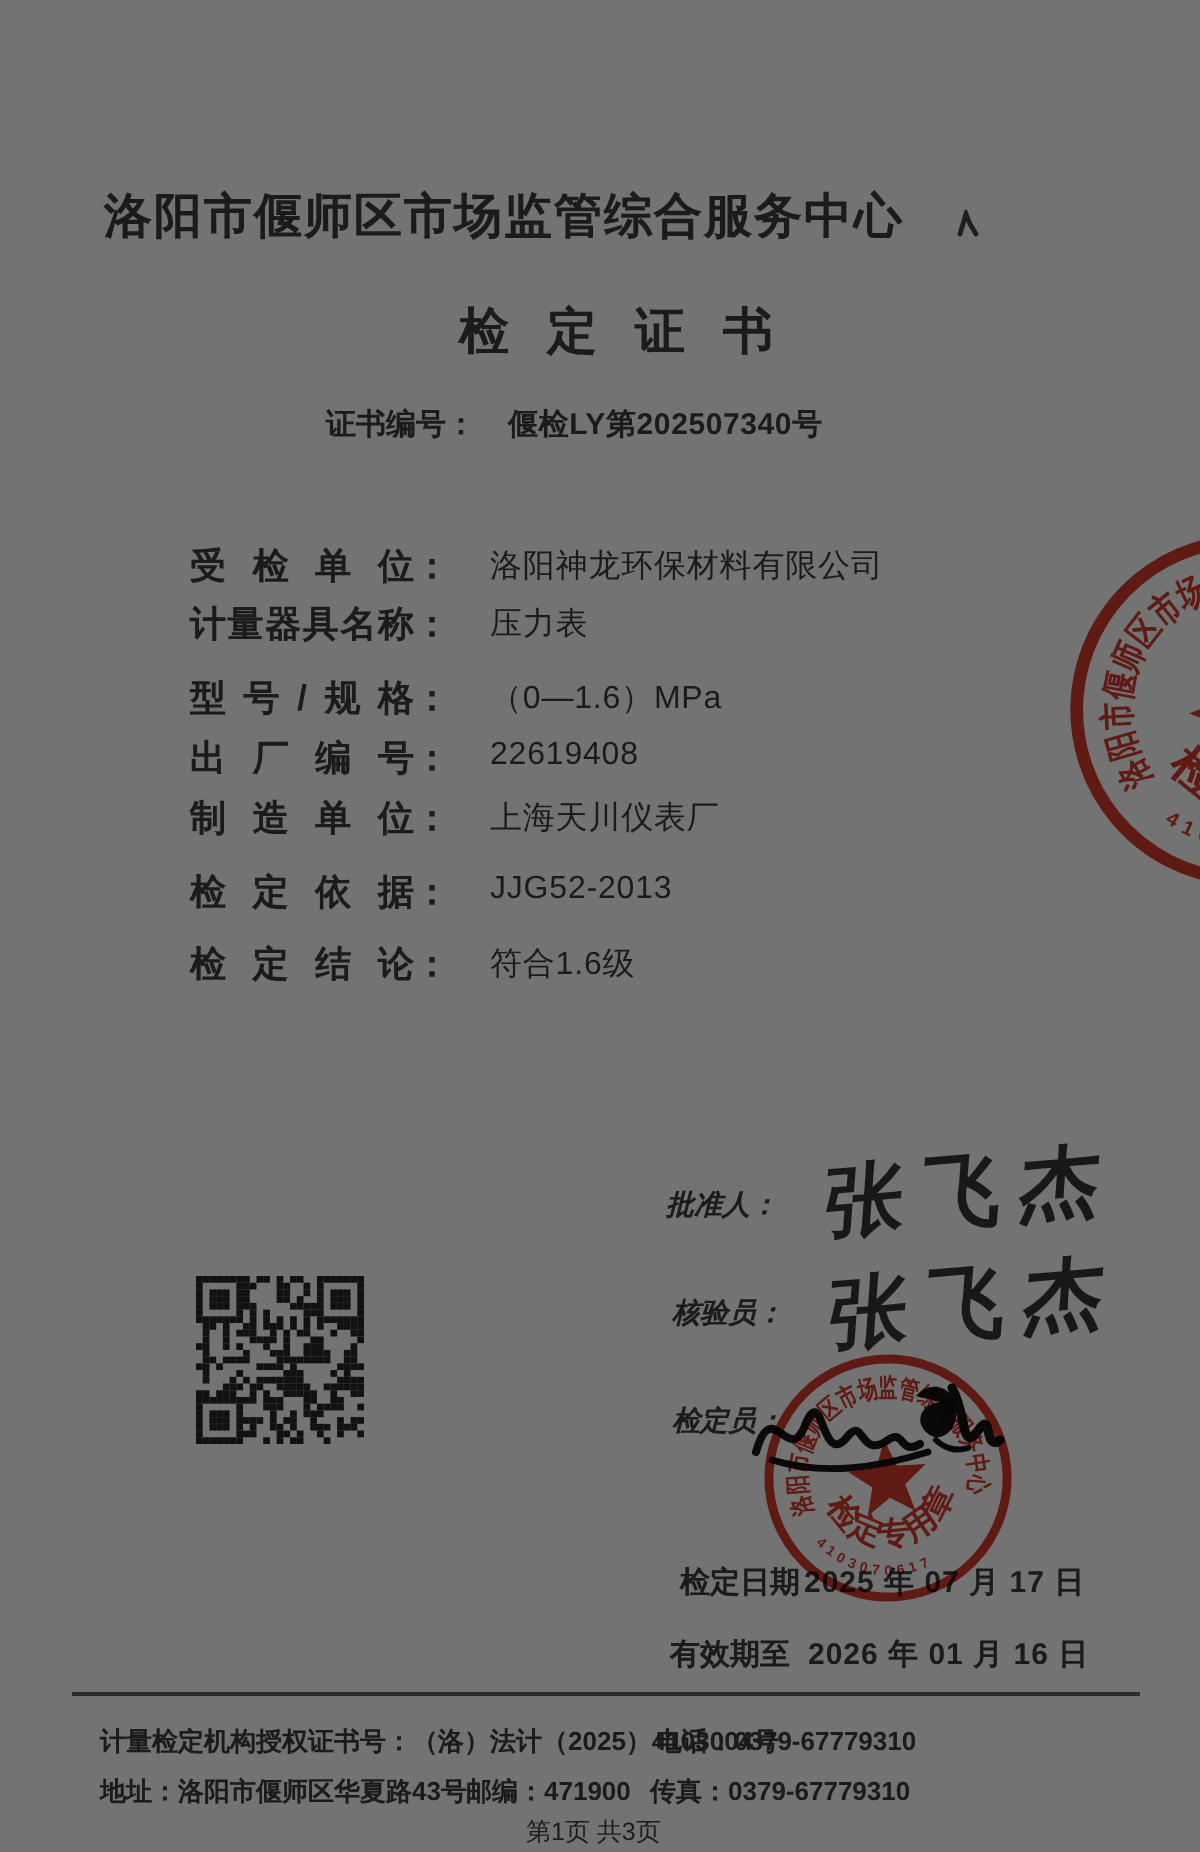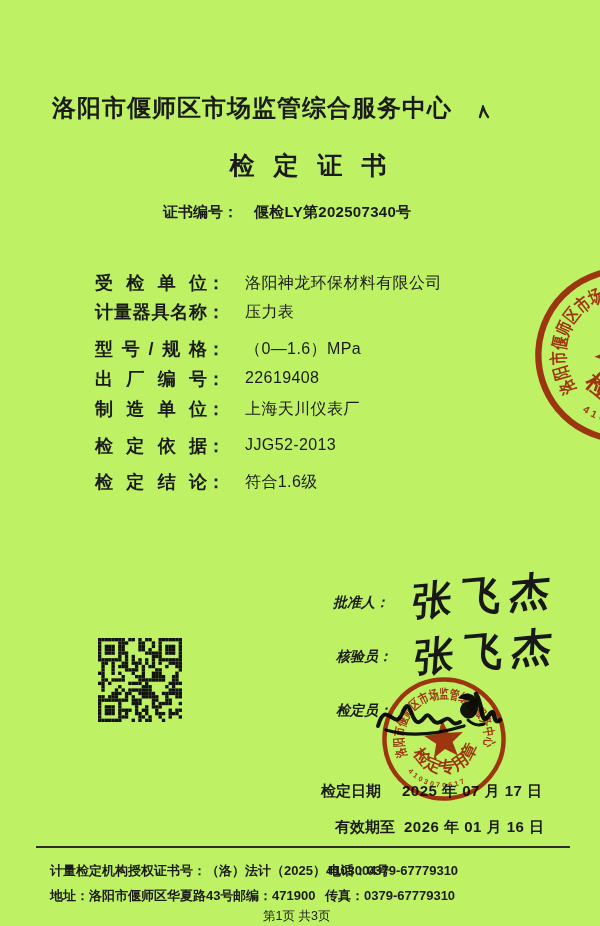--- a/index.html
+++ b/index.html
@@ -1,18 +1,18 @@
 <!DOCTYPE html>
 <html><head>
 <meta charset="utf-8">
 <style>
   html,body{margin:0;padding:0;}
   .page{
     position:relative;width:600px;height:926px;overflow:hidden;
-    background:#bef264;color:#1b1b1b;
+    background:#737373;color:#1b1b1b;
     font-family:"Liberation Sans","DejaVu Sans",sans-serif;
   }
   .org-title{position:absolute;top:92px;left:0;width:504px;text-align:center;
     font-size:24px;font-weight:700;letter-spacing:1px;white-space:nowrap;}
   .doc-title{position:absolute;top:149px;left:0;width:520px;text-align:center;
     font-size:25px;font-weight:700;letter-spacing:19px;padding-left:19px;box-sizing:border-box;white-space:nowrap;margin-left:48px;}
   .cert-row{position:absolute;left:163px;top:203px;font-size:15px;white-space:nowrap;}
   .cert-label{font-weight:700;}
   .cert-value{font-weight:600;margin-left:16px;letter-spacing:.3px;margin-top:28px;}
 
@@ -417,21 +417,21 @@
       <rect x="12" y="24" width="1" height="1" fill="#111"></rect>
       <rect x="14" y="24" width="1" height="1" fill="#111"></rect>
       <rect x="15" y="24" width="1" height="1" fill="#111"></rect>
       <rect x="19" y="24" width="1" height="1" fill="#111"></rect>
     </svg>
 
   <svg class="speck" viewBox="0 0 12 14">
     <path d="M2,12 L5,2 L7,7 L10,12" stroke="#1f1f1f" stroke-width="2.4" fill="none" stroke-linecap="round"></path>
   </svg>
 
-  <span class="date-label" style="left:321px;top:782px">检定日期</span>
+  <span class="date-label" style="left:340px;top:782px">检定日期</span>
   <span class="date-value" style="left:402px;top:782px">2025 年  07 月  17 日</span>
   <span class="date-label" style="left:335px;top:818px">有效期至</span>
   <span class="date-value" style="left:404px;top:818px">2026 年  01 月  16 日</span>
 
   <svg class="stamp stamp-lower" viewBox="0 0 200 200">
     <defs>
       <path id="sA-top" d="M39.9,121.9 A64,64 0 1 1 160.1,121.9"></path>
       <path id="sA-bot" d="M49.8,113.5 A52,52 0 0 0 150.2,113.5"></path>
       <path id="sA-num" d="M34.2,138 A76,76 0 0 0 165.8,138"></path>
     </defs>

